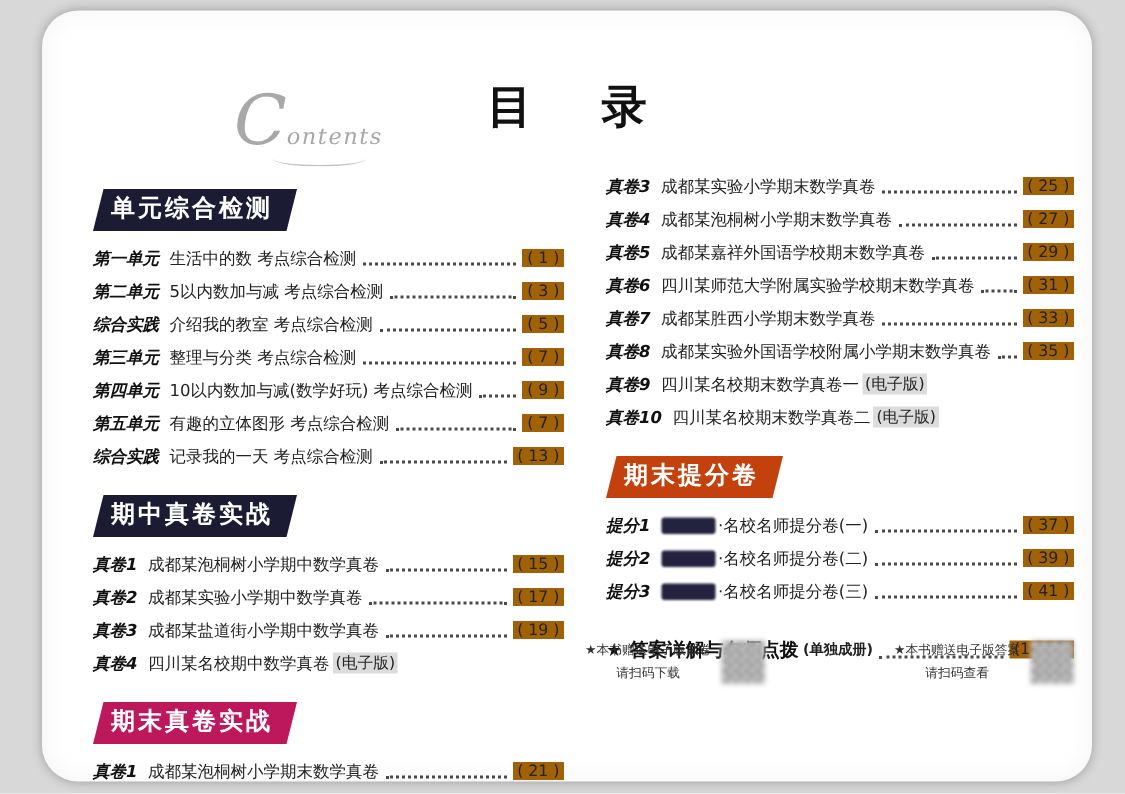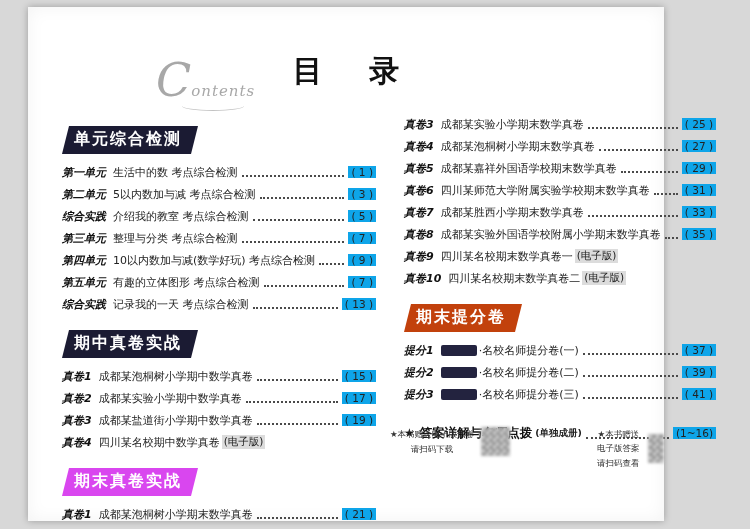--- a/index.html
+++ b/index.html
@@ -2,23 +2,24 @@
 <html><head>
 <meta charset="utf-8">
 <style>
   html,body{margin:0;padding:0;}
   body{
     width:750px;height:529px;overflow:hidden;position:relative;
     background:#d8d8d8;
     font-family:"DejaVu Sans","Liberation Sans",sans-serif;
   }
   .page{
-    position:absolute;left:28px;top:7px;width:636px;height:514px;
+    position:absolute;left:28px;top:7px;width:700px;height:514px;
     background:#ffffff;
     box-shadow:0 0 7px rgba(0,0,0,.28), inset 0 0 18px rgba(0,0,0,.05);
+    border-radius:24px;
   }
   
   .doc-title{
     position:absolute;left:0;right:0;top:44px;text-align:center;
     font-size:30px;font-weight:bold;color:#111;
     letter-spacing:12px;word-spacing:12px;text-indent:12px;
   }
   .contents-script{
     position:absolute;left:128px;top:50px;color:#a8a8a8;
     font-family:"DejaVu Serif","Liberation Serif",serif;font-style:italic;
@@ -46,21 +47,21 @@
     display:flex;align-items:center;height:22px;
     font-size:11px;color:#222;white-space:nowrap;
   }
   .row .label{font-weight:bold;font-style:italic;margin-right:7px;color:#111;}
   .row .t{color:#222;}
   .leader{
     flex:1;min-width:8px;margin:0 4px;height:0;
     border-bottom:2px dotted #4a4a4a;transform:translateY(4px);
   }
   .page-no{
-    background:#0ea5e9;padding:0 3px;font-size:10.5px;color:#222;
+    background:#a16207;padding:0 3px;font-size:10.5px;color:#222;
   }
   .etag{background:#dcdcdc;padding:0 2px;margin-left:2px;font-size:10.5px;}
   .badge{
     display:inline-block;width:36px;height:11px;margin-right:2px;
     background:#23233f;border-radius:2px;filter:blur(.7px);
   }
   
   .answer{
     display:flex;align-items:center;margin-top:16px;height:24px;
     font-size:12.5px;font-weight:bold;color:#111;white-space:nowrap;
@@ -156,21 +157,21 @@
           <span class="label">真卷3</span>
           <span class="t">成都某盐道街小学期中数学真卷</span>
           <div class="leader"></div>
           <span class="page-no">( 19 )</span>
         </div>
         <div class="row">
           <span class="label">真卷4</span>
           <span class="t">四川某名校期中数学真卷</span>
           <span class="etag">(电子版)</span>
         </div>
-        <div class="sec-h"><span class="sec-bar" style="background: #d946ef;">期末真卷实战</span></div>
+        <div class="sec-h"><span class="sec-bar" style="background: #be185d;">期末真卷实战</span></div>
         <div class="row">
           <span class="label">真卷1</span>
           <span class="t">成都某泡桐树小学期末数学真卷</span>
           <div class="leader"></div>
           <span class="page-no">( 21 )</span>
         </div>
         <div class="row">
           <span class="label">真卷2</span>
           <span class="t">成都某龙江路小学期末数学真卷</span>
           <div class="leader"></div>

